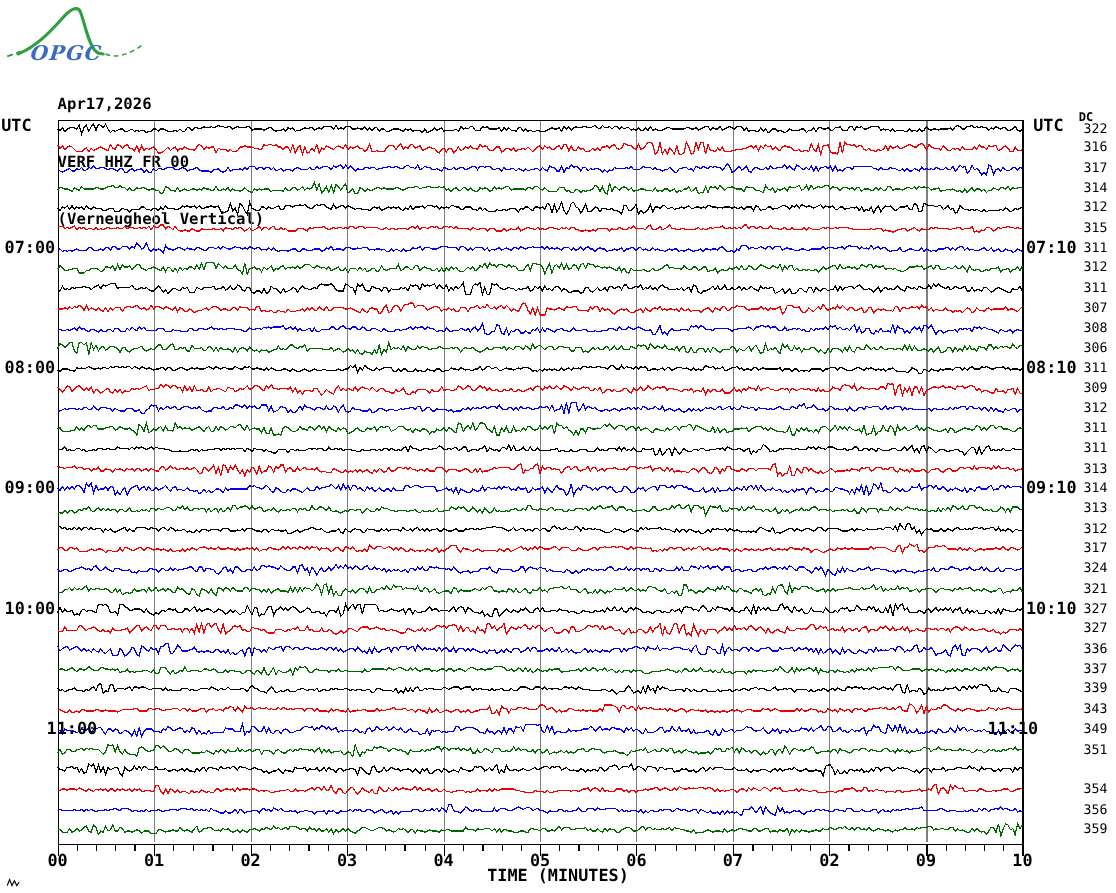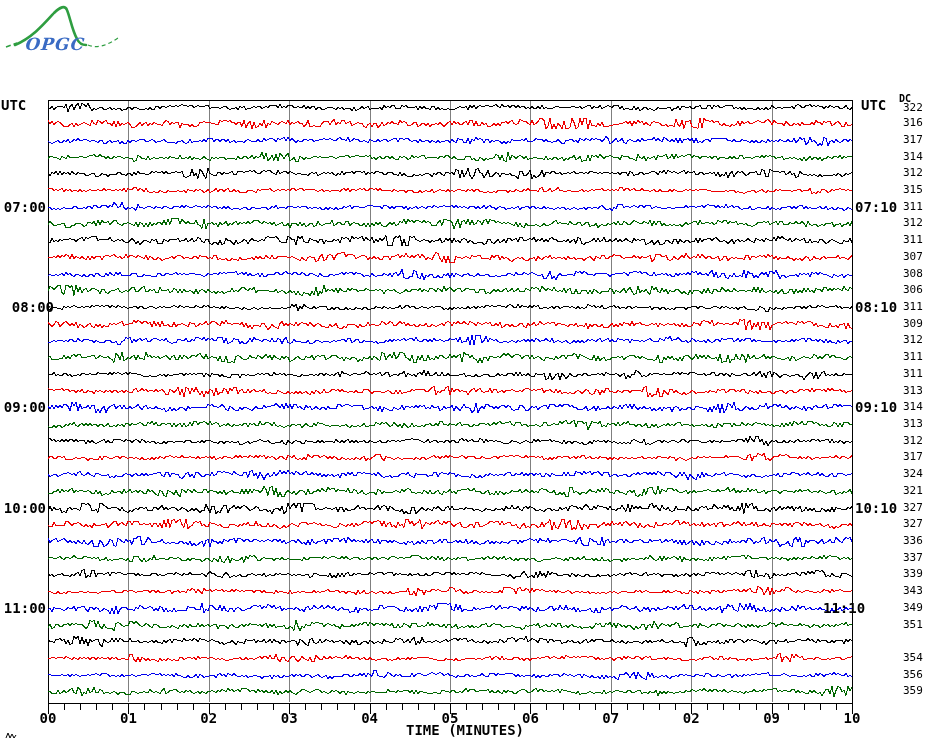--- a/index.html
+++ b/index.html
@@ -25,20 +25,25 @@
 
 <div class="page">
 
   <svg width="118" height="54" viewBox="0 0 118 54" style="left:4px;top:2px;">
     <path d="M2,45 L13,41" fill="none" stroke="#2f9e41" stroke-width="1.5" stroke-dasharray="5,3"></path>
     <path d="M11,43 C28,36 40,22 50,11 C56,5 61,3 63,8 C66,15 68,28 73,37 C75,41 78,43 82,43" fill="none" stroke="#2f9e41" stroke-width="2.6" stroke-linecap="round"></path>
     <path d="M84,43 C93,47 104,43 114,36" fill="none" stroke="#2f9e41" stroke-width="1.2" stroke-dasharray="4,3"></path>
     <text x="26" y="48" font-family="DejaVu Serif, serif" font-style="italic" font-weight="bold" font-size="17" letter-spacing="1" fill="#3a6bc4" transform="skewX(-6)">OPGC</text>
   </svg>
 
+  <div class="abs title-block">
+    <div>Apr17,2026</div>
+    <div>VERF HHZ FR 00</div>
+    <div>(Verneugheol Vertical)</div>
+  </div>
 
   <div class="abs utc-hdr" style="left:1px;top:97px;">UTC</div>
   <div class="abs utc-hdr" style="left:861px;top:97px;">UTC</div>
   <div class="abs dc-hdr" style="left:899px;top:93px;">DC</div>
 
   <svg id="plot" width="930" height="744" viewBox="0 0 930 744">
       <line x1="128.5" y1="101" x2="128.5" y2="702" stroke="#7f7f7f" stroke-width="1" shape-rendering="crispEdges"></line>
       <line x1="209.5" y1="101" x2="209.5" y2="702" stroke="#7f7f7f" stroke-width="1" shape-rendering="crispEdges"></line>
       <line x1="289.5" y1="101" x2="289.5" y2="702" stroke="#7f7f7f" stroke-width="1" shape-rendering="crispEdges"></line>
       <line x1="370.5" y1="101" x2="370.5" y2="702" stroke="#7f7f7f" stroke-width="1" shape-rendering="crispEdges"></line>
@@ -145,21 +150,21 @@
       <div class="abs dc-value" style="left: 903px; top: 167.356px;">312</div>
       <div class="abs dc-value" style="left: 903px; top: 184.07px;">315</div>
       <div class="abs hour-label hour-left" style="left: 1px; top: 198.784px;">07:00</div>
       <div class="abs hour-label hour-right" style="left: 855px; top: 198.784px;">07:10</div>
       <div class="abs dc-value" style="left: 903px; top: 200.784px;">311</div>
       <div class="abs dc-value" style="left: 903px; top: 217.498px;">312</div>
       <div class="abs dc-value" style="left: 903px; top: 234.212px;">311</div>
       <div class="abs dc-value" style="left: 903px; top: 250.926px;">307</div>
       <div class="abs dc-value" style="left: 903px; top: 267.64px;">308</div>
       <div class="abs dc-value" style="left: 903px; top: 284.354px;">306</div>
-      <div class="abs hour-label hour-left" style="left: 1px; top: 299.068px; padding-left: 8px;">08:00</div>
+      <div class="abs hour-label hour-left" style="left: 1px; top: 299.068px;">08:00</div>
       <div class="abs hour-label hour-right" style="left: 855px; top: 299.068px;">08:10</div>
       <div class="abs dc-value" style="left: 903px; top: 301.068px;">311</div>
       <div class="abs dc-value" style="left: 903px; top: 317.782px;">309</div>
       <div class="abs dc-value" style="left: 903px; top: 334.496px;">312</div>
       <div class="abs dc-value" style="left: 903px; top: 351.21px;">311</div>
       <div class="abs dc-value" style="left: 903px; top: 367.924px;">311</div>
       <div class="abs dc-value" style="left: 903px; top: 384.638px;">313</div>
       <div class="abs hour-label hour-left" style="left: 1px; top: 399.352px;">09:00</div>
       <div class="abs hour-label hour-right" style="left: 855px; top: 399.352px;">09:10</div>
       <div class="abs dc-value" style="left: 903px; top: 401.352px;">314</div>
@@ -169,21 +174,21 @@
       <div class="abs dc-value" style="left: 903px; top: 468.208px;">324</div>
       <div class="abs dc-value" style="left: 903px; top: 484.922px;">321</div>
       <div class="abs hour-label hour-left" style="left: 1px; top: 499.636px;">10:00</div>
       <div class="abs hour-label hour-right" style="left: 855px; top: 499.636px;">10:10</div>
       <div class="abs dc-value" style="left: 903px; top: 501.636px;">327</div>
       <div class="abs dc-value" style="left: 903px; top: 518.35px;">327</div>
       <div class="abs dc-value" style="left: 903px; top: 535.064px;">336</div>
       <div class="abs dc-value" style="left: 903px; top: 551.778px;">337</div>
       <div class="abs dc-value" style="left: 903px; top: 568.492px;">339</div>
       <div class="abs dc-value" style="left: 903px; top: 585.206px;">343</div>
-      <div class="abs hour-label hour-left" style="left: 1px; top: 599.92px;">11:00</div>
+      <div class="abs hour-label hour-left" style="left: 1px; top: 599.92px; padding-left: 35px;">11:00</div>
       <div class="abs hour-label hour-right" style="left: 823px; top: 599.92px;">11:10</div>
       <div class="abs dc-value" style="left: 903px; top: 601.92px;">349</div>
       <div class="abs dc-value" style="left: 903px; top: 618.634px;">351</div>
       <div class="abs dc-value" style="left: 955px; top: 635.348px;">353</div>
       <div class="abs dc-value" style="left: 903px; top: 652.062px;">354</div>
       <div class="abs dc-value" style="left: 903px; top: 668.776px;">356</div>
       <div class="abs dc-value" style="left: 903px; top: 685.49px;">359</div>
       <div class="abs x-tick-label" style="left: 32px; top: 710px;">00</div>
       <div class="abs x-tick-label" style="left: 112.4px; top: 710px;">01</div>
       <div class="abs x-tick-label" style="left: 192.8px; top: 710px;">02</div>

